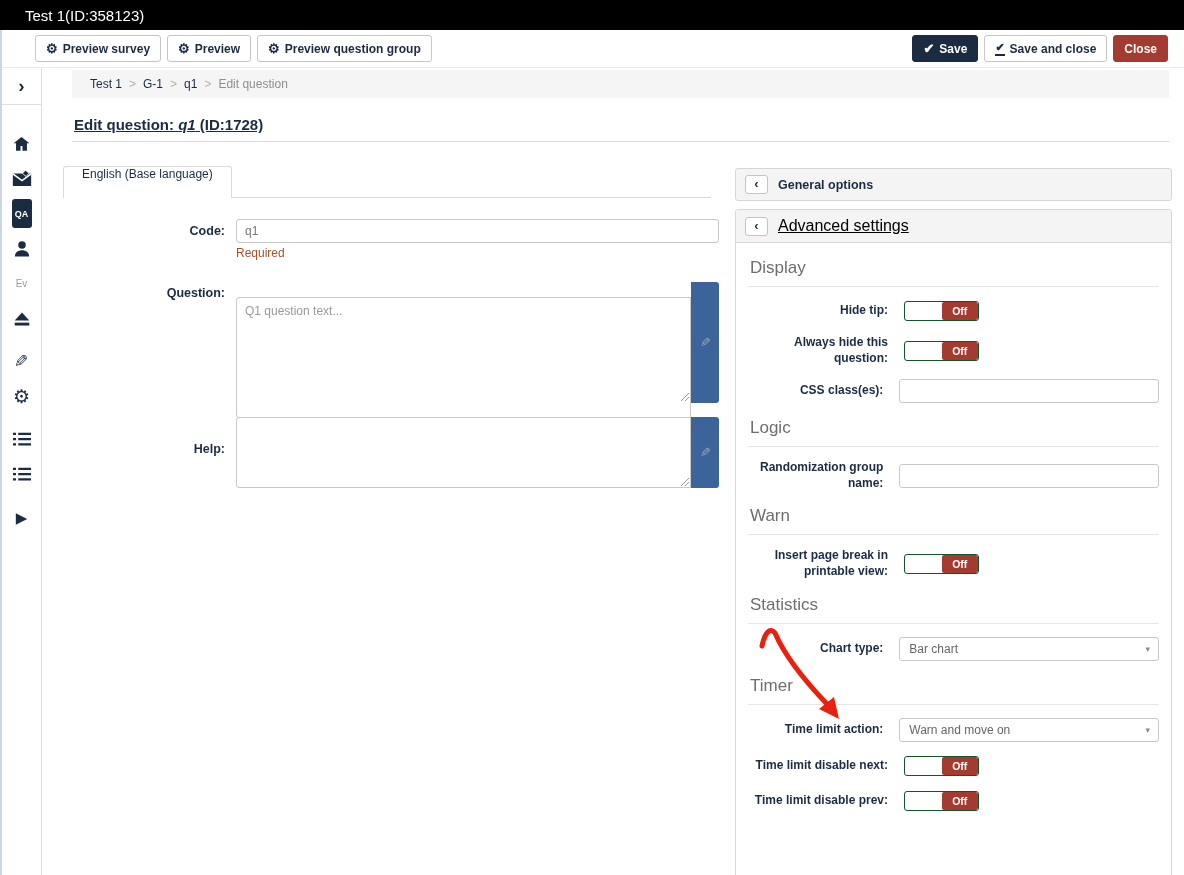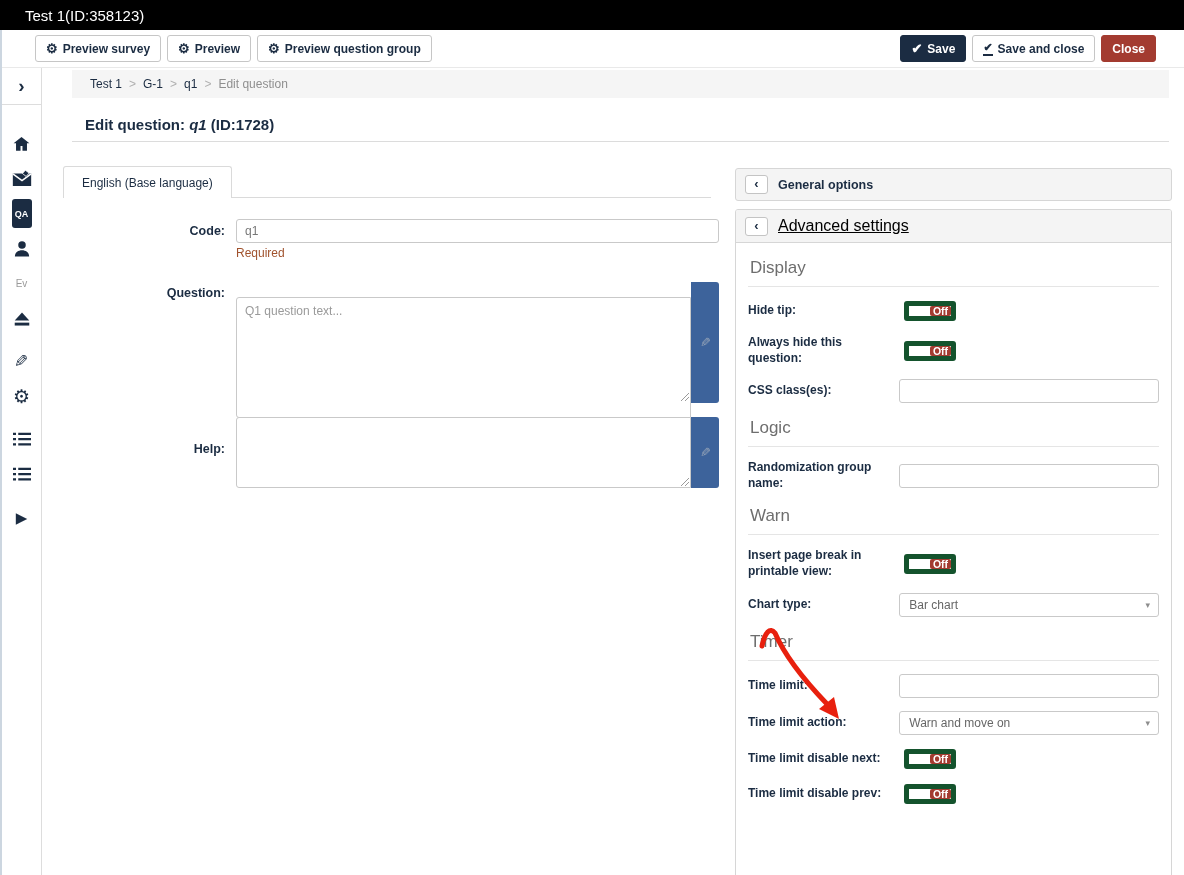--- a/index.html
+++ b/index.html
@@ -16,21 +16,21 @@
 
   
   .toolbar{position:absolute; left:0; top:30px; width:1184px; height:38px; background:#fff;
     border-bottom:1px solid #e9e9e9; display:flex; align-items:center; padding:0 16px 0 35px;}
   .btn{display:inline-flex; align-items:center; gap:5px; height:27px; padding:0 10px;
     border:1px solid #c6c6c6; border-radius:3px; background:#fff; color:var(--navy);
     font-size:12px; font-weight:bold; cursor:pointer; margin-right:6px; white-space:nowrap;}
   .btn .ico{font-size:13px; line-height:1;}
   .toolbar .spacer{flex:1;}
   .btn.primary{background:var(--navy); border-color:var(--navy); color:#fff;}
-  .btn.danger{background:var(--red); border-color:var(--red); color:#fff; margin-right:12px;}
+  .btn.danger{background:var(--red); border-color:var(--red); color:#fff; margin-right:0;}
   .saveclose-ico{display:inline-block; line-height:1; font-size:11px; color:var(--navy);
     border-bottom:2px solid var(--navy); padding-bottom:1px;}
 
   
   .left-edge{position:absolute; left:0; top:30px; bottom:0; width:2px; background:#ccd6e0;}
   .sidebar{position:absolute; left:2px; top:68px; bottom:0; width:40px; background:#fff;
     border-right:1px solid #ddd;}
   .sidebar-top{height:37px; display:flex; align-items:center; justify-content:center;
     border-bottom:1px solid #ddd; color:var(--navy); font-weight:bold; font-size:19px; cursor:pointer;}
   .side-items{padding-top:21px; display:flex; flex-direction:column; align-items:center;}
@@ -43,29 +43,29 @@
   .gap8{height:8px;}
 
   
   .breadcrumb{position:absolute; left:72px; top:70px; width:1097px; height:28px; background:#f5f5f5;
     display:flex; align-items:center; padding-left:18px; font-size:12px; color:#999;}
   .crumb{color:var(--navy); cursor:pointer; white-space:pre;}
   .crumb-sep{margin:0 7px; color:#b0b0b0;}
   .crumb-current{color:#8f8f8f;}
 
   
-  .page-title{position:absolute; left:85px; top:116px; font-size:15px; font-weight:bold; color:var(--navy);}
+  .page-title{position:absolute; left:74px; top:116px; font-size:15px; font-weight:bold; color:var(--navy);text-decoration:underline;}
   .page-title span{white-space:pre;}
   .title-rule{position:absolute; left:72px; top:141px; width:1097px; border-top:1px solid #dcdcdc;}
 
   
   .tab-line{position:absolute; left:63px; top:197px; width:648px; border-top:1px solid #dadada;}
   .lang-tab{position:absolute; left:63px; top:166px; height:32px; background:#fff; z-index:2;
     border:1px solid #dadada; border-bottom:none; border-radius:3px 3px 0 0; padding:0 18px;
-    display:flex; align-items:center; font-size:12px; color:var(--navy); cursor:pointer;}
+    display:flex; font-size:12px; color:var(--navy); cursor:pointer;}
 
   
   .f-label{position:absolute; left:60px; width:165px; text-align:right; font-size:12.5px;
     font-weight:bold; color:var(--navy);}
   .t-input{position:absolute; border:1px solid var(--input-border); border-radius:3px;
     font-family:"Liberation Sans",sans-serif; font-size:12px; color:#777; padding:0 8px;
     background:#fff; outline:none;}
   .t-area{position:absolute; border:1px solid var(--input-border); border-radius:3px 0 0 3px;
     font-family:"Liberation Sans",sans-serif; font-size:12px; color:#777; padding:6px 8px;
     resize:none; outline:none;}
@@ -88,30 +88,30 @@
   .panel-bar .ttl{font-size:12.5px; font-weight:bold; color:var(--navy); cursor:pointer;}
   .ttl.underline{text-decoration:underline;text-align:center;}
   .adv-panel{position:absolute; left:735px; top:209px; width:437px; height:800px;
     border:1px solid var(--border); border-radius:3px; background:#fff; overflow:hidden;}
   .adv-header{height:33px; background:var(--bar-bg); border-bottom:1px solid var(--border);
     display:flex; align-items:center; padding-left:9px; gap:10px;}
   .adv-body{padding:0 12px;}
   .sec-title{margin-top:15px; padding:0 0 8px 2px; font-size:17px; color:#6e6e6e;
     border-bottom:1px solid #e5e5e5; font-weight:normal;}
   .adv-row{display:flex; align-items:center; margin-top:13px; min-height:22px;}
-  .adv-label{width:140px; font-size:12px; font-weight:bold; color:var(--navy);
+  .adv-label{width:140px; text-align:right; font-size:12px; font-weight:bold; color:var(--navy);
     line-height:1.3;}
   .adv-ctl{margin-left:16px;}
   .ctl-input{width:268px; height:24px; border:1px solid var(--input-border); border-radius:3px;
     font-family:"Liberation Sans",sans-serif; font-size:12px; color:#666; padding:0 8px; outline:none;}
   .select{width:268px; height:24px; border:1px solid var(--input-border); border-radius:3px;
     display:flex; align-items:center; padding:0 9px; font-size:12px; color:#666; cursor:pointer;
     background:#fff; position:relative;}
   .select .caret{position:absolute; right:8px; color:#8d8d8d; font-size:9px;}
-  .toggle{width:52px; height:20px; border:5px solid #14532d; border-radius:3px; display:flex;
+  .toggle{width:75px; height:20px; border:1px solid #14532d; border-radius:3px; display:flex;
     overflow:hidden; cursor:pointer; background:#fff;}
   .toggle .seg{flex:1; display:flex; align-items:center; justify-content:center;
     font-size:10.5px; font-weight:bold; color:#fff;}
   .toggle.off .seg.state{background:var(--red); border-radius:2px;}
   .toggle.on  .seg.state{background:var(--navy); border-radius:2px;}
 
   
   .anno{position:absolute; left:740px; top:616px; z-index:10; pointer-events:none;}
 </style>
 </head>
@@ -302,34 +302,31 @@
 
     <h2 class="sec-title">Warn</h2>
     <div class="adv-row" style="min-height:30px;">
       <div class="adv-label">Insert page break in printable view:</div>
       <div class="adv-ctl toggle off">
         <span class="seg"></span>
         <span class="seg state">Off</span>
       </div>
     </div>
 
+    <h2 class="sec-title">Statistics</h2>
     <div class="adv-row">
       <div class="adv-label">Chart type:</div>
       <div class="adv-ctl select">
         <span>Bar chart</span>
         <span class="caret">▾</span>
       </div>
     </div>
 
     <h2 class="sec-title">Timer</h2>
     <div class="adv-row">
-      <div class="adv-label">Time limit:</div>
-      <input class="adv-ctl ctl-input" style="">
-    </div>
-    <div class="adv-row">
       <div class="adv-label">Time limit action:</div>
       <div class="adv-ctl select">
         <span>Warn and move on</span>
         <span class="caret">▾</span>
       </div>
     </div>
     <div class="adv-row">
       <div class="adv-label">Time limit disable next:</div>
       <div class="adv-ctl toggle off">
         <span class="seg"></span>

